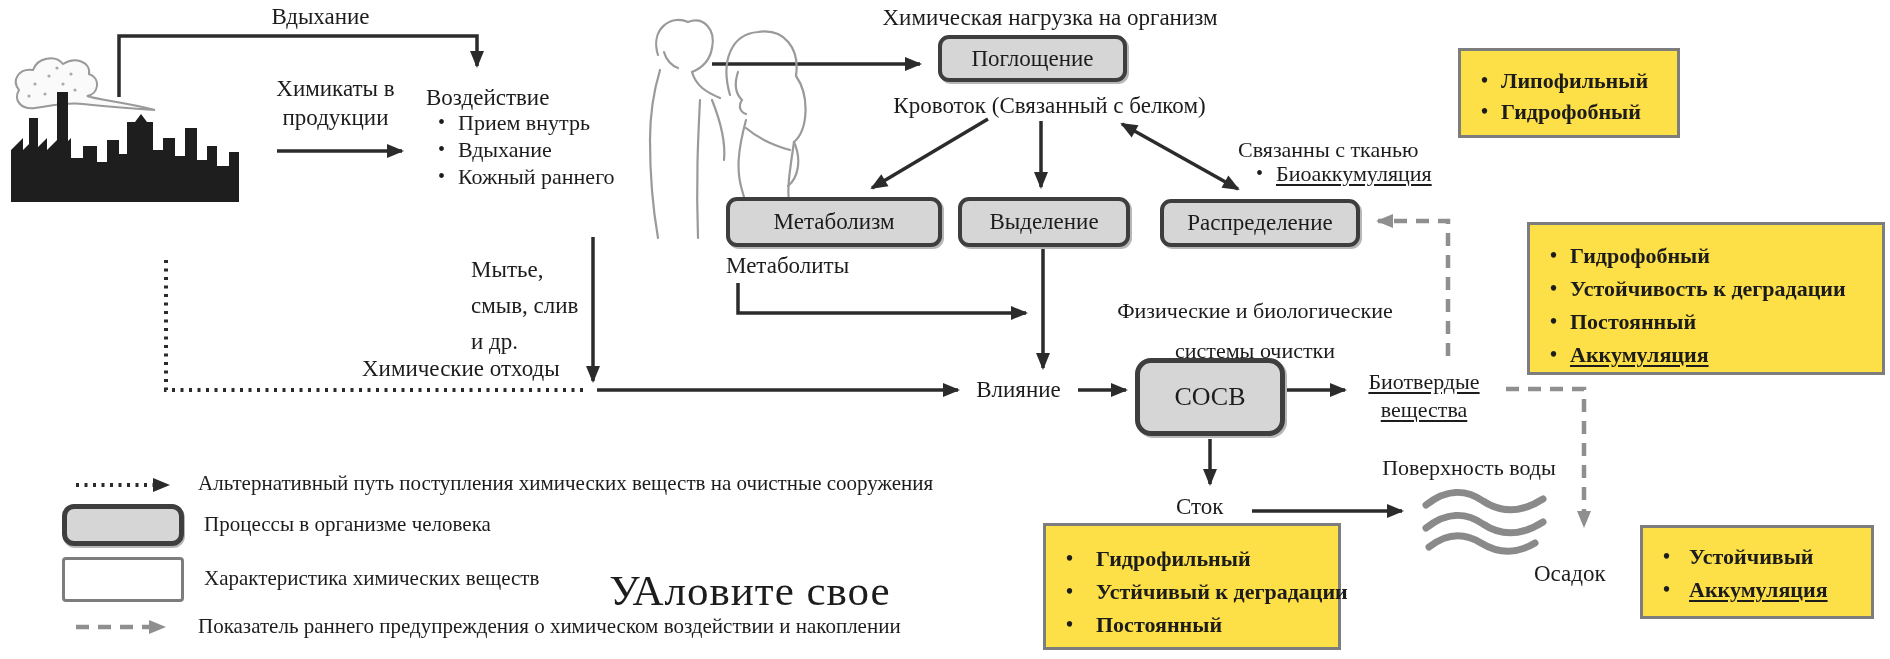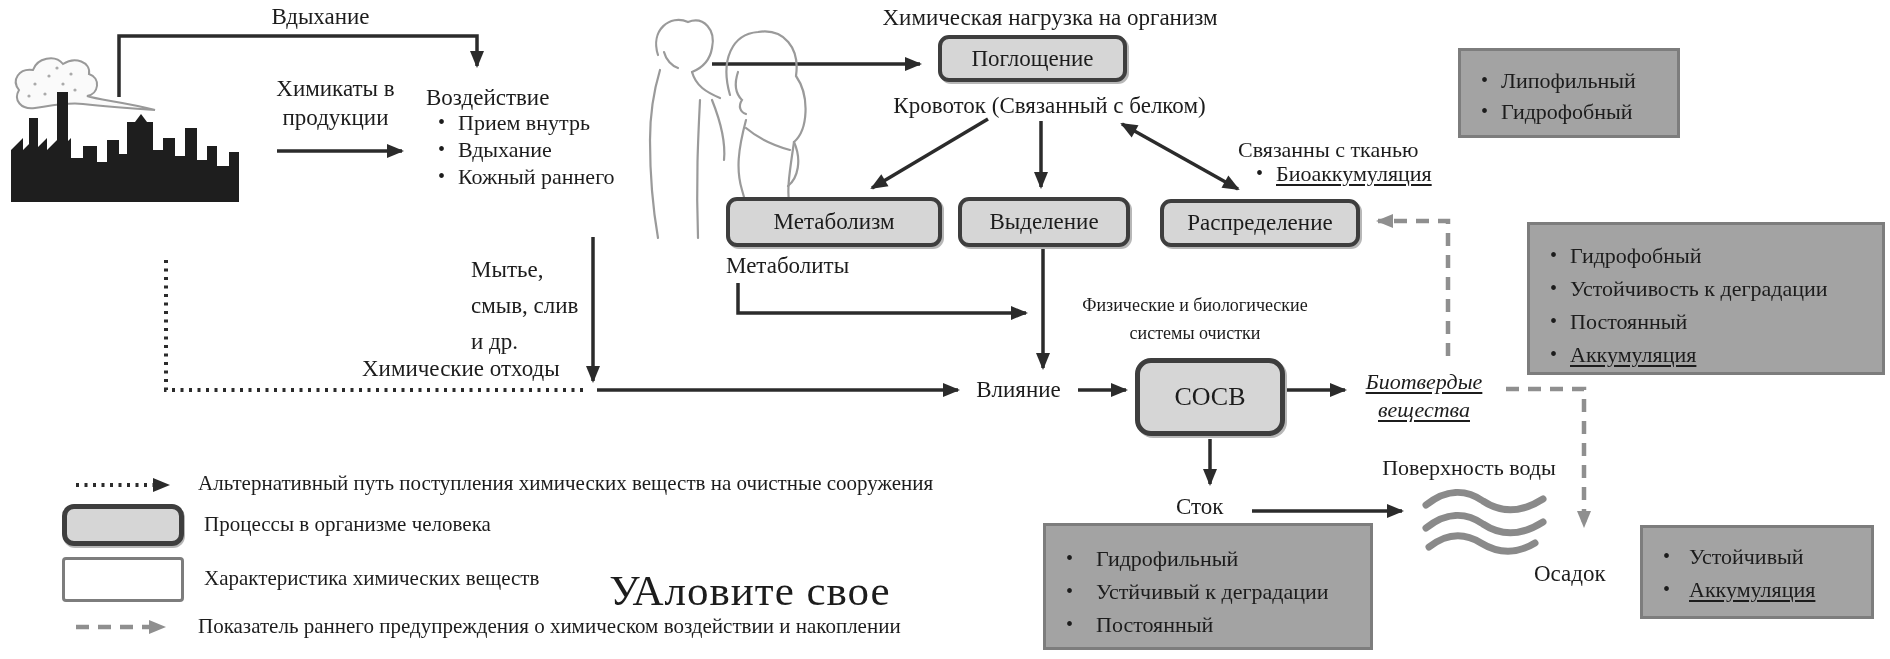--- a/index.html
+++ b/index.html
@@ -10,22 +10,22 @@
   html,body{background:var(--background);}
   body{font-family:"Liberation Serif","DejaVu Serif",serif;color:var(--text);}
   #canvas{position:relative;width:1890px;height:659px;background:var(--background);overflow:hidden;}
   .abs{position:absolute;}
   .lbl{font-size:23px;line-height:27px;white-space:nowrap;}
   .ml{white-space:pre-line;}
   .ctr{text-align:center;}
   .pbox{position:absolute;background:var(--process-box-fill);border:4px solid var(--process-box-border);
         border-radius:11px;display:flex;align-items:center;justify-content:center;font-size:23px;
         box-shadow:2px 2px 0 rgba(50,50,50,.35);}
-  .cbox{position:absolute;background:#a3a3a3;border:3px solid var(--characteristic-box-border);
-        font-size:22px;padding:12px 8px 6px 14px;}
+  .cbox{position:absolute;background:#fde047;border:3px solid var(--characteristic-box-border);
+        font-size:22px;padding:12px 8px 6px 14px;font-weight:bold;}
   .bi{position:relative;padding-left:26px;line-height:33px;white-space:nowrap;}
   .bi::before{content:"\2022";position:absolute;left:6px;font-size:20px;}
   .u{text-decoration:underline;text-underline-offset:3px;}
   .legend-text{font-size:21px;white-space:nowrap;}
   .swatch-gray{position:absolute;background:var(--process-box-fill);border:5px solid var(--process-box-border);border-radius:12px;box-shadow:1px 2px 0 rgba(50,50,50,.35);}
   .swatch-white{position:absolute;background:#fff;border:3px solid var(--characteristic-box-border);border-radius:4px;}
   .ln-solid{stroke:var(--arrow);stroke-width:3.5;fill:none;}
   .ln-dotted{stroke:var(--arrow);stroke-width:4;fill:none;stroke-dasharray:3 5.5;}
   .ln-dashed{stroke:var(--dashed-arrow);stroke-width:4.5;fill:none;stroke-dasharray:13 9;}
   .mk-b{fill:var(--arrow);} .mk-g{fill:var(--dashed-arrow);}
@@ -149,33 +149,33 @@
     <div class="bi">Устойчивость к деградации</div>
     <div class="bi">Постоянный</div>
     <div class="bi"><span class="u">Аккумуляция</span></div>
   </div>
 
   <div class="abs lbl ml" style="left:471px;top:252px;line-height:36px;">Мытье,
 смыв, слив
 и др.</div>
   <div class="abs lbl" style="left:362px;top:355px;">Химические отходы</div>
   <div class="abs lbl ctr" style="left:966px;top:376px;width:105px;">Влияние</div>
-  <div class="abs ml ctr" style="left:1040px;top:291px;width:310px;font-size:18px;line-height:28px;">Физические и биологические
+  <div class="abs ml ctr" style="left:1100px;top:291px;width:310px;font-size:22px;line-height:40px;">Физические и биологические
 системы очистки</div>
   <div class="pbox" style="left:1135px;top:358px;width:150px;height:78px;border-width:5px;border-radius:16px;">
     <span style="font-size:26px;">СОСВ</span>
   </div>
-  <div class="abs ml ctr u" style="left:1350px;top:368px;width:148px;font-size:22px;line-height:28px;font-style:italic;">Биотвердые
+  <div class="abs ml ctr u" style="left:1350px;top:368px;width:148px;font-size:22px;line-height:28px;">Биотвердые
 вещества</div>
 
   <div class="abs lbl" style="left:1176px;top:493px;">Сток</div>
   <div class="abs ctr" style="left:1360px;top:455px;width:218px;font-size:22px;white-space:nowrap;">Поверхность воды</div>
   <div class="abs lbl" style="left:1534px;top:560px;">Осадок</div>
 
-  <div class="cbox" style="left:1043px;top:523px;width:330px;height:127px;padding-top:16px;">
+  <div class="cbox" style="left:1043px;top:523px;width:298px;height:127px;padding-top:16px;">
     <div class="bi" style="padding-left:36px;">Гидрофильный</div>
     <div class="bi" style="padding-left:36px;">Устйчивый к деградации</div>
     <div class="bi" style="padding-left:36px;">Постоянный</div>
   </div>
 
   <div class="cbox" style="left:1640px;top:525px;width:234px;height:94px;padding-top:12px;">
     <div class="bi" style="padding-left:32px;">Устойчивый</div>
     <div class="bi" style="padding-left:32px;"><span class="u">Аккумуляция</span></div>
   </div>
 

